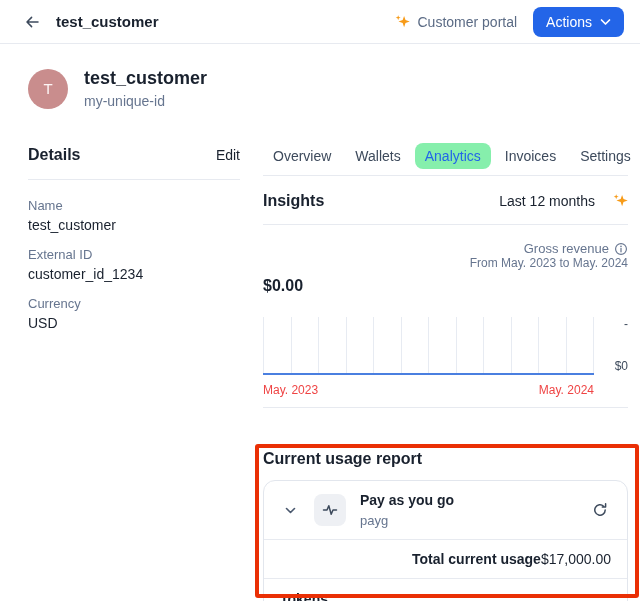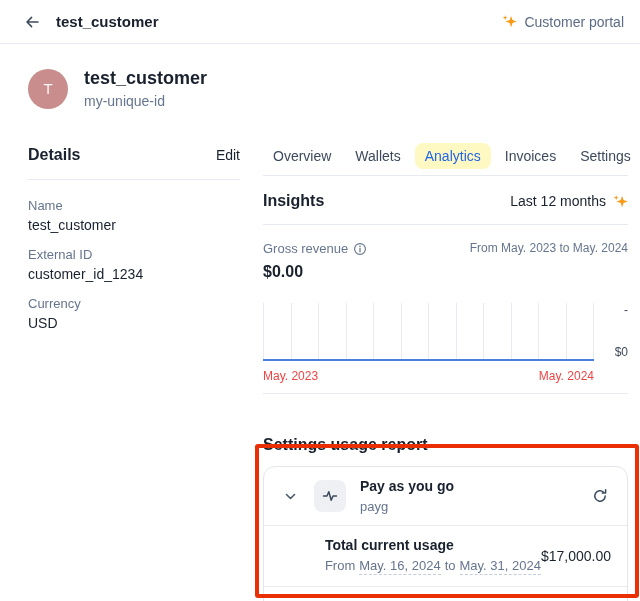--- a/index.html
+++ b/index.html
@@ -78,30 +78,30 @@
   .field { margin-bottom: 14px; }
   .field-label { font-size: 13px; color: #66758f; margin-bottom: 4px; }
   .field-value { font-size: 14px; color: #19212e; }
 
   
   .tabs { display: flex; align-items: center; gap: 4px; }
   .tab {
     font-size: 14px; color: #3d4a5c;
     padding: 5px 10px; border-radius: 8px;
   }
-  .tab.active { color: #2365e8; background: #fef9c3; }
+  .tab.active { color: #2365e8; background: #86efac; }
   .tabs-divider { margin-top: 6px; }
 
   
   .insights-head { display: flex; justify-content: space-between; align-items: center; margin-top: 16px; }
   .insights-title { font-size: 16px; font-weight: 700; }
-  .period-select { display: flex; align-items: flex-end; gap: 7px; font-size: 14px; color: #19212e; }
+  .period-select { display: flex; align-items: flex-start; gap: 18px; font-size: 14px; color: #19212e; }
   .insights-divider { margin-top: 14px; }
 
-  .metric-head { display: flex; justify-content: space-between; align-items: flex-start; margin-top: 16px; }
+  .metric-head { display: flex; justify-content: space-between; align-items: flex-end; margin-top: 16px; flex-direction: column; }
   .metric-label { display: flex; align-items: center; gap: 5px; font-size: 13px; color: #66758f; }
   .metric-range { font-size: 12px; color: #66758f; padding-left: 40px; }
   .metric-value { font-size: 16px; font-weight: 700; margin-top: 7px; }
 
   
   .chart { margin-top: 22px; }
   .chart-body { display: flex; }
   .plot { flex: 1; height: 58px; position: relative; }
   .gridlines { position: absolute; inset: 0; display: flex; justify-content: space-between; }
   .gridline { width: 1px; height: 100%; background: #e7ebf2; }
@@ -164,20 +164,26 @@
   </div>
   <div class="topbar-title">test_customer</div>
   <div class="topbar-right">
     <div class="portal-link">
       <svg width="15" height="15" viewBox="0 0 16 16" fill="#f79b18">
         <path d="M9.7 2 L11.2 6.5 L15.7 8 L11.2 9.5 L9.7 14 L8.2 9.5 L3.7 8 L8.2 6.5 Z"></path>
         <path d="M3.4 1.2 L4.1 3.2 L6.1 3.9 L4.1 4.6 L3.4 6.6 L2.7 4.6 L0.7 3.9 L2.7 3.2 Z"></path>
       </svg>
       <span>Customer portal</span>
     </div>
+    <button class="actions-btn">
+      <span>Actions</span>
+      <svg width="11" height="8" viewBox="0 0 11 8" fill="none">
+        <path d="M1.5 2 L5.5 6 L9.5 2" stroke="#fff" stroke-width="1.7" stroke-linecap="round" stroke-linejoin="round"></path>
+      </svg>
+    </button>
   </div>
 </header>
 
 <section class="customer-head">
   <div class="avatar">
     <span>T</span>
   </div>
   <div>
     <div class="customer-name">test_customer</div>
     <div class="customer-id">my-unique-id</div>
@@ -268,21 +274,21 @@
           <span>$0</span>
         </div>
       </div>
       <div class="x-labels">
         <span>May. 2023</span>
         <span>May. 2024</span>
       </div>
     </div>
     <div class="divider chart-divider"></div>
 
-    <div class="usage-title">Settings usage report</div>
+    <div class="usage-title">Current usage report</div>
 
     <div class="usage-card">
       <div class="card-row1">
         <div class="chev-btn">
           <svg width="13" height="13" viewBox="0 0 13 13" fill="none">
             <path d="M2.5 4.5 L6.5 8.5 L10.5 4.5" stroke="#4a586e" stroke-width="1.6" stroke-linecap="round" stroke-linejoin="round"></path>
           </svg>
         </div>
         <div class="plan-icon-box">
           <svg width="16" height="16" viewBox="0 0 16 16" fill="none">
@@ -298,26 +304,20 @@
             <path d="M13.2 8 A5.2 5.2 0 1 1 11.6 4.2" stroke="#3d4a5c" stroke-width="1.5" stroke-linecap="round"></path>
             <path d="M13.6 1.7 L13.6 5 L10.3 5" stroke="#3d4a5c" stroke-width="1.5" stroke-linecap="round" stroke-linejoin="round"></path>
           </svg>
         </div>
       </div>
       <div class="card-divider"></div>
 
       <div class="card-row2">
         <div>
           <div class="row-title">Total current usage</div>
-          <div class="row-period">
-            <span>From</span>
-            <span class="dashed-date">May. 16, 2024</span>
-            <span>to</span>
-            <span class="dashed-date">May. 31, 2024</span>
-          </div>
         </div>
         <div class="row-amount">$17,000.00</div>
       </div>
       <div class="card-divider"></div>
 
       <div class="card-row3">
         <div class="row-title">Tokens</div>
 
       </div>
     </div>

